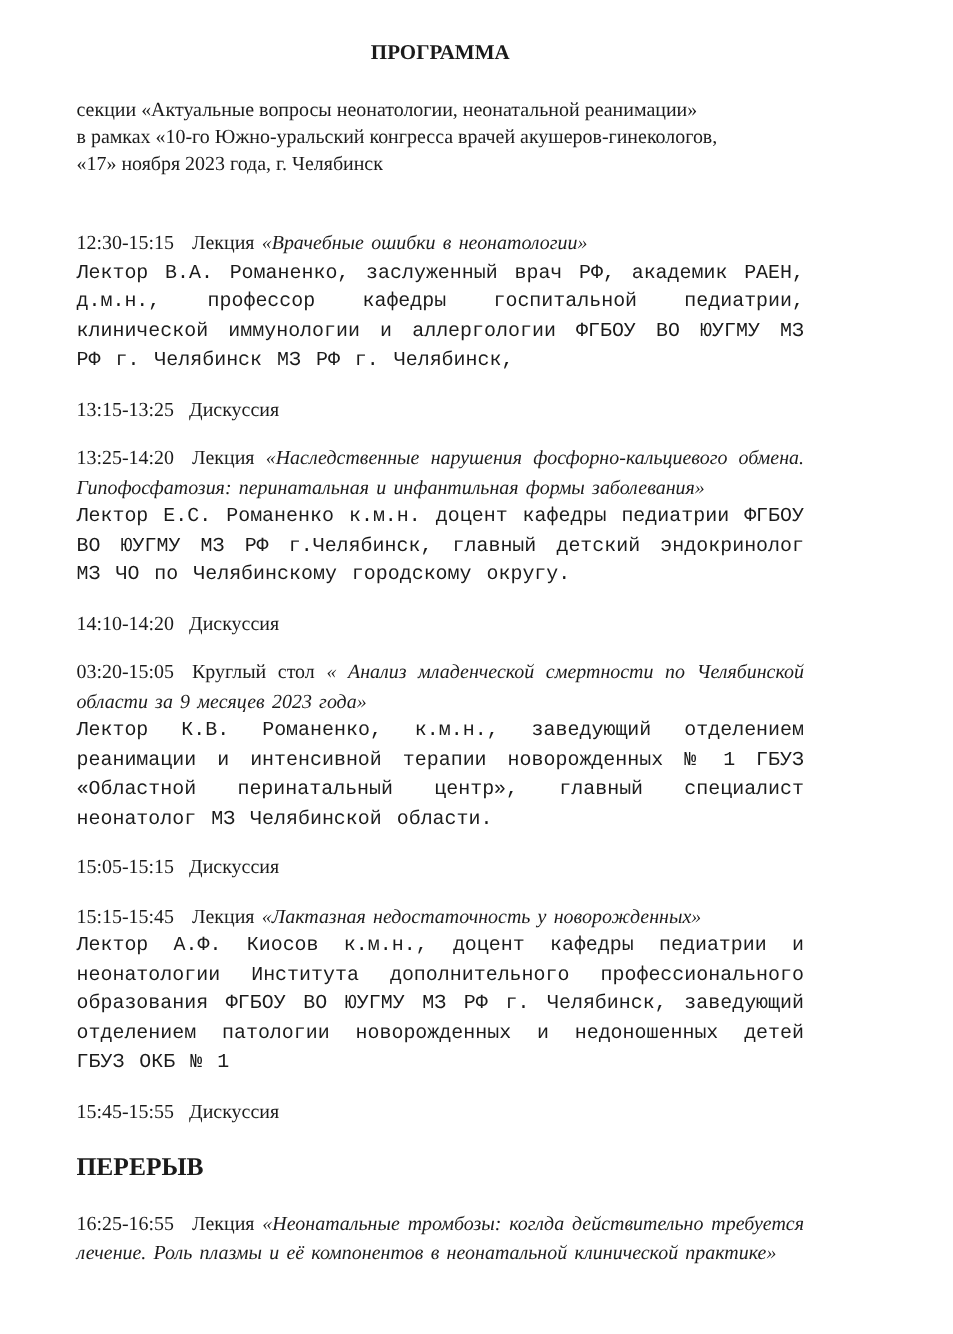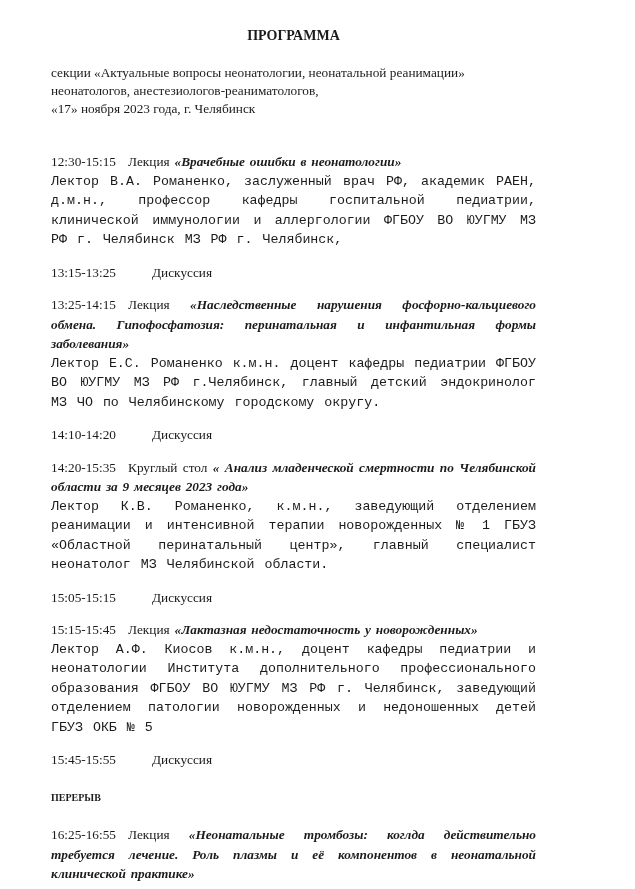--- a/index.html
+++ b/index.html
@@ -34,81 +34,81 @@
   .doc-subtitle div { white-space: nowrap; }
   .schedule { margin-top: 34px; }
   .block { margin-bottom: 13px; }
   .block p { margin: 0; }
   .session .head {
     text-align: justify;
     word-spacing: 1.5px;
   }
   .session .head .time { margin-right: 12px; }
   .session .title {
-    font-weight: bold;
+    font-weight: normal;
     font-style: italic;
   }
   .session .lecturer {
     text-align: justify;
     word-spacing: 2px;
     font-family: Liberation Mono, monospace;
   }
-  .discussion .time { margin-right: 36px; }
+  .discussion .time { margin-right: 10px; }
   .break-label {
     font-weight: bold;
-    font-size: 10px;
+    font-size: 17px;
     margin: 0;
   }
   .break { margin-top: 18px; margin-bottom: 18px; }
 </style>
 </head>
 <body>
 
 <div class="page">
 
   <h1 class="doc-title">ПРОГРАММА</h1>
 
   <div class="doc-subtitle">
     <div>секции «Актуальные вопросы неонатологии, неонатальной реанимации»</div>
-    <div>неонатологов, анестезиологов-реаниматологов,</div>
+    <div>в рамках «10-го Южно-уральский конгресса врачей акушеров-гинекологов,</div>
     <div>«17» ноября 2023 года, г. Челябинск</div>
   </div>
 
   <div class="schedule">
 
     <section class="block session">
       <p class="head"><span class="time">12:30-15:15</span><span class="type">Лекция</span> <span class="title">«Врачебные ошибки в неонатологии»</span></p>
       <p class="lecturer">Лектор В.А. Романенко, заслуженный врач РФ, академик РАЕН, д.м.н., профессор кафедры госпитальной педиатрии, клинической иммунологии и аллергологии  ФГБОУ ВО ЮУГМУ МЗ РФ г. Челябинск МЗ РФ г. Челябинск,</p>
     </section>
 
     <section class="block discussion">
       <p><span class="time">13:15-13:25</span><span>Дискуссия</span></p>
     </section>
 
     <section class="block session">
-      <p class="head"><span class="time">13:25-14:15</span><span class="type">Лекция</span> <span class="title">«Наследственные нарушения фосфорно-кальциевого обмена. Гипофосфатозия: перинатальная и инфантильная формы заболевания»</span></p>
+      <p class="head"><span class="time">13:25-14:20</span><span class="type">Лекция</span> <span class="title">«Наследственные нарушения фосфорно-кальциевого обмена. Гипофосфатозия: перинатальная и инфантильная формы заболевания»</span></p>
       <p class="lecturer">Лектор Е.С. Романенко к.м.н. доцент  кафедры педиатрии ФГБОУ ВО ЮУГМУ МЗ РФ г.Челябинск, главный детский эндокринолог МЗ ЧО по  Челябинскому городскому округу.</p>
     </section>
 
     <section class="block discussion">
       <p><span class="time">14:10-14:20</span><span>Дискуссия</span></p>
     </section>
 
     <section class="block session">
-      <p class="head"><span class="time">14:20-15:35</span><span class="type">Круглый стол</span> <span class="title">« Анализ младенческой смертности по Челябинской области за 9 месяцев 2023 года»</span></p>
+      <p class="head"><span class="time">03:20-15:05</span><span class="type">Круглый стол</span> <span class="title">« Анализ младенческой смертности по Челябинской области за 9 месяцев 2023 года»</span></p>
       <p class="lecturer">Лектор К.В. Романенко, к.м.н.,  заведующий отделением реанимации и интенсивной терапии новорожденных № 1 ГБУЗ «Областной перинатальный центр», главный специалист неонатолог  МЗ Челябинской области.</p>
     </section>
 
     <section class="block discussion">
       <p><span class="time">15:05-15:15</span><span>Дискуссия</span></p>
     </section>
 
     <section class="block session">
       <p class="head"><span class="time">15:15-15:45</span><span class="type">Лекция</span> <span class="title">«Лактазная недостаточность у новорожденных»</span></p>
-      <p class="lecturer">Лектор А.Ф. Киосов к.м.н., доцент кафедры педиатрии и неонатологии  Института дополнительного профессионального образования ФГБОУ ВО ЮУГМУ  МЗ РФ г. Челябинск, заведующий отделением патологии новорожденных и недоношенных детей ГБУЗ ОКБ № 5</p>
+      <p class="lecturer">Лектор А.Ф. Киосов к.м.н., доцент кафедры педиатрии и неонатологии  Института дополнительного профессионального образования ФГБОУ ВО ЮУГМУ  МЗ РФ г. Челябинск, заведующий отделением патологии новорожденных и недоношенных детей ГБУЗ ОКБ № 1</p>
     </section>
 
     <section class="block discussion">
       <p><span class="time">15:45-15:55</span><span>Дискуссия</span></p>
     </section>
 
     <section class="block break">
       <p class="break-label">ПЕРЕРЫВ</p>
     </section>
 

